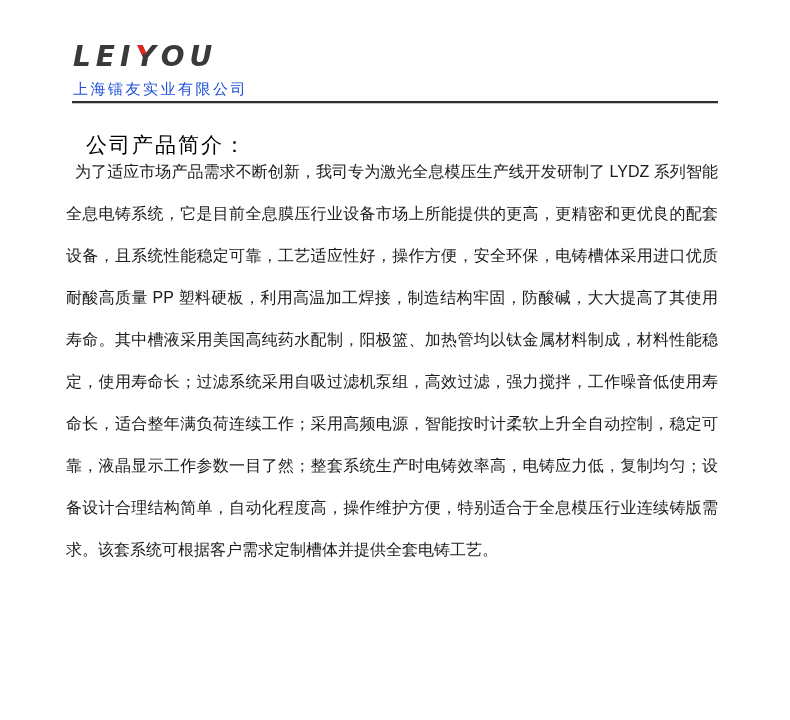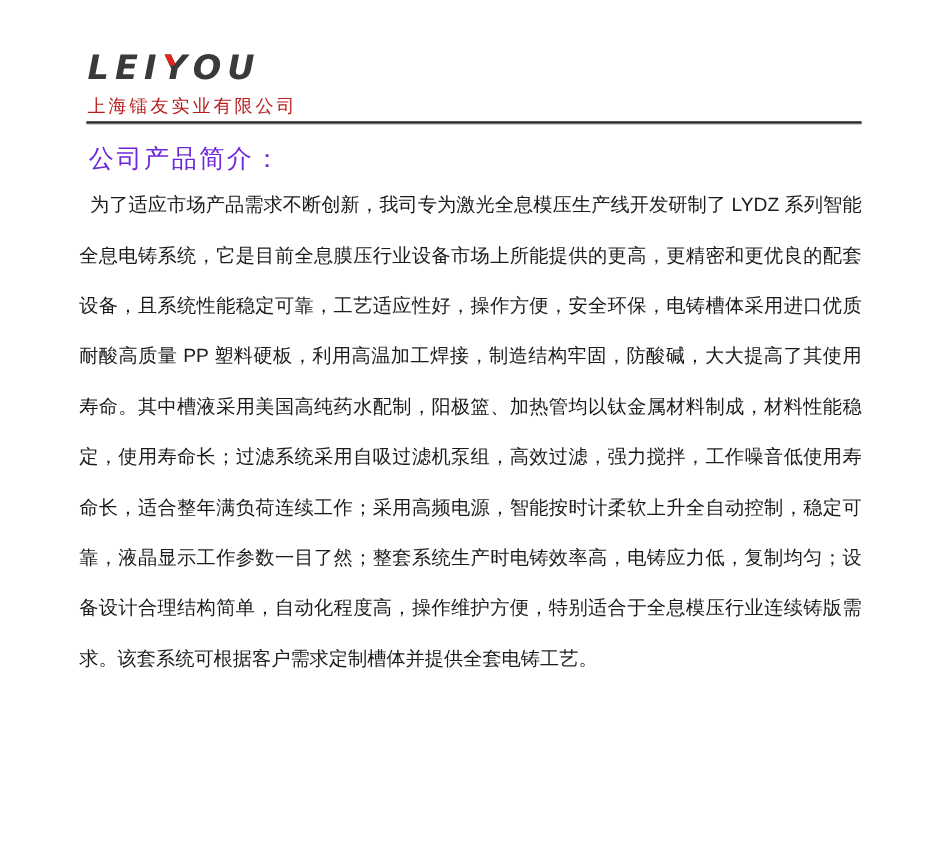--- a/index.html
+++ b/index.html
@@ -47,43 +47,43 @@
     pointer-events: none;
     user-select: none;
   }
   .company-name {
     position: absolute;
     left: 73px;
     top: 78px;
     font-size: 15px;
     line-height: 21px;
     letter-spacing: 2.5px;
-    color: #b91c1c;
+    color: #1d4ed8;
     white-space: nowrap;
   }
   .header-rule {
     position: absolute;
     left: 72px;
     top: 101px;
     width: 646px;
     height: 2px;
     background: #2e2e2e;
     box-shadow: 0 1px 0 #c6c6c6;
   }
   
   .section-heading {
     position: absolute;
     left: 74px;
     top: 118px;
-    margin: 0;
+    margin: 12px;
     font-size: 21px;
     font-weight: normal;
     line-height: 30px;
     letter-spacing: 2px;
-    color: #6d28d9;
+    color: #000000;
     white-space: nowrap;
   }
   
   .document-body {
     position: absolute;
     left: 66px;
     top: 151px;
     width: 652px;
     font-size: 16px;
     line-height: 42px;

